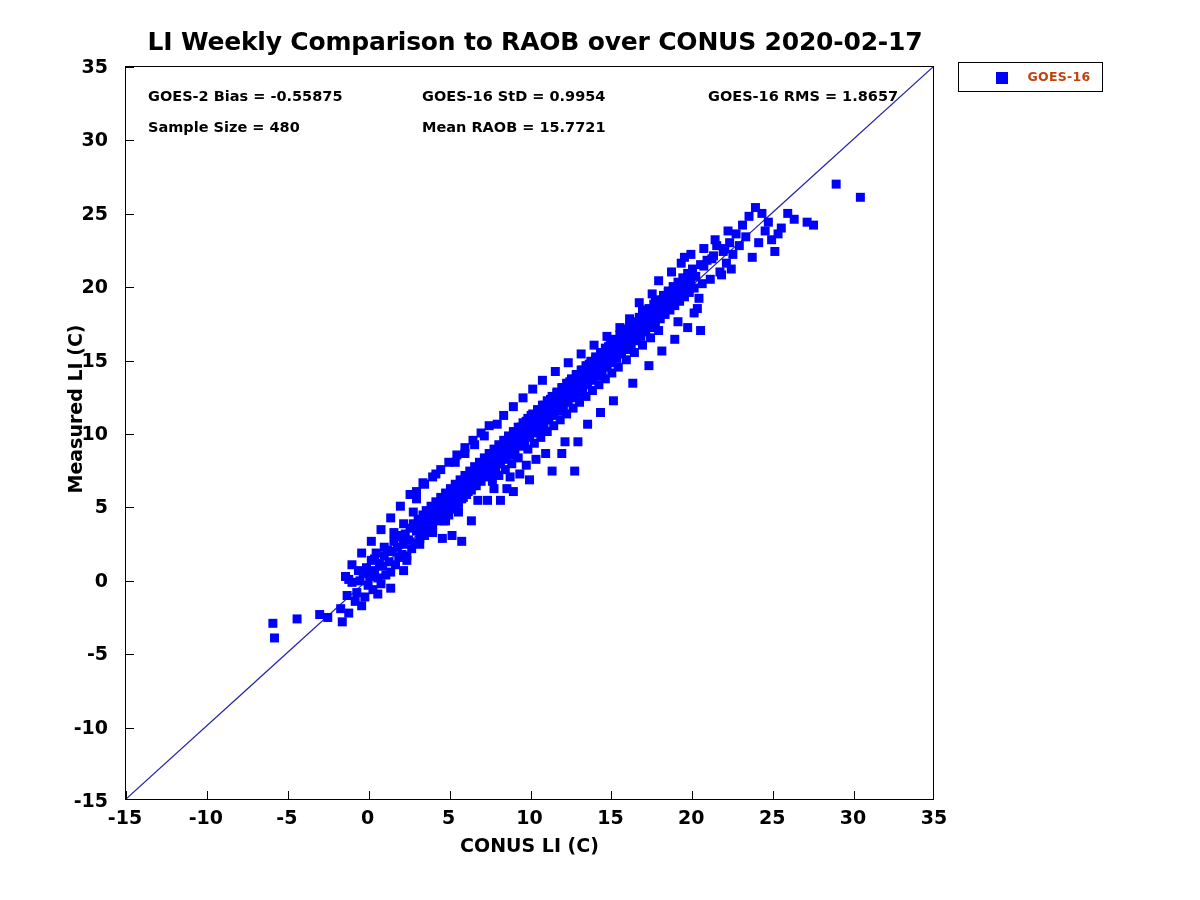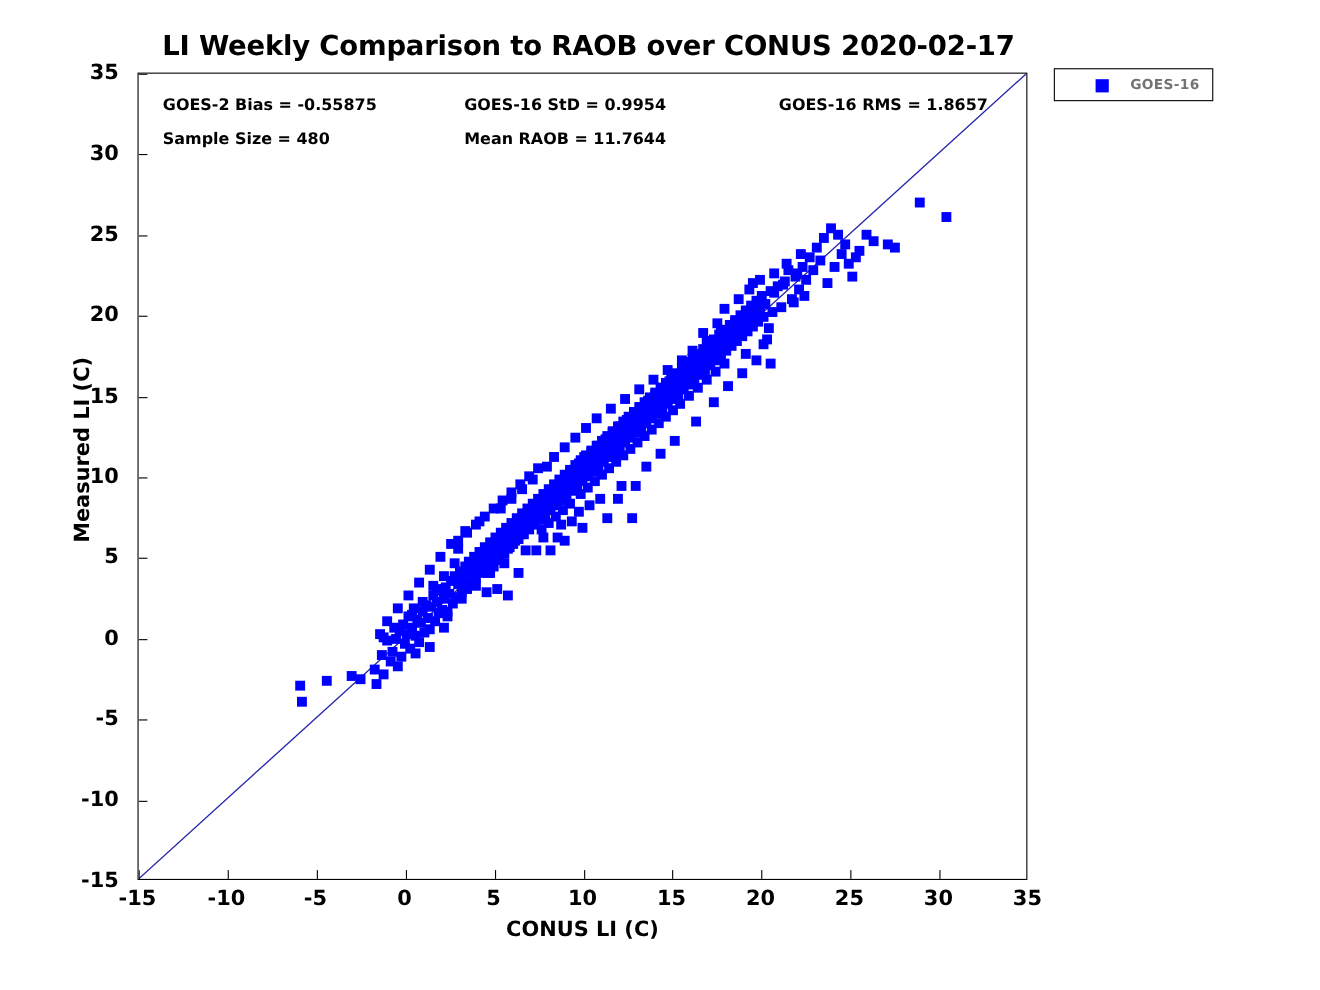--- a/index.html
+++ b/index.html
@@ -141,21 +141,21 @@
   #legend-label {
     position: absolute;
     left: 60px;
     top: 0;
     height: 28px;
     line-height: 28px;
     width: 80px;
     text-align: center;
     font-size: 12.5px;
     font-weight: bold;
-    color: #737373;
+    color: #c2410c;
     letter-spacing: 0.3px;
   }
 </style>
 </head>
 <body>
 
 <div id="figure">
 
   <div id="chart-title">LI Weekly Comparison to RAOB over CONUS 2020-02-17</div>
 
@@ -639,21 +639,21 @@
     </div>
 
   <div id="xlabel">CONUS LI (C)</div>
   <div id="ylabel">Measured LI (C)</div>
 
   <div id="annotations-group">
       <div class="stat-text" style="left: 148px; top: 88px;">GOES-2 Bias = -0.55875</div>
       <div class="stat-text" style="left: 422px; top: 88px;">GOES-16 StD = 0.9954</div>
       <div class="stat-text" style="left: 708px; top: 88px;">GOES-16 RMS = 1.8657</div>
       <div class="stat-text" style="left: 148px; top: 119px;">Sample Size = 480</div>
-      <div class="stat-text" style="left: 422px; top: 119px;">Mean RAOB = 11.7644</div>
+      <div class="stat-text" style="left: 422px; top: 119px;">Mean RAOB = 15.7721</div>
     </div>
 
   <div id="legend">
     <div id="legend-swatch" style="background: rgb(0, 0, 255);"></div>
     <div id="legend-label">GOES-16</div>
   </div>
 
 </div>
 
 </body></html>

